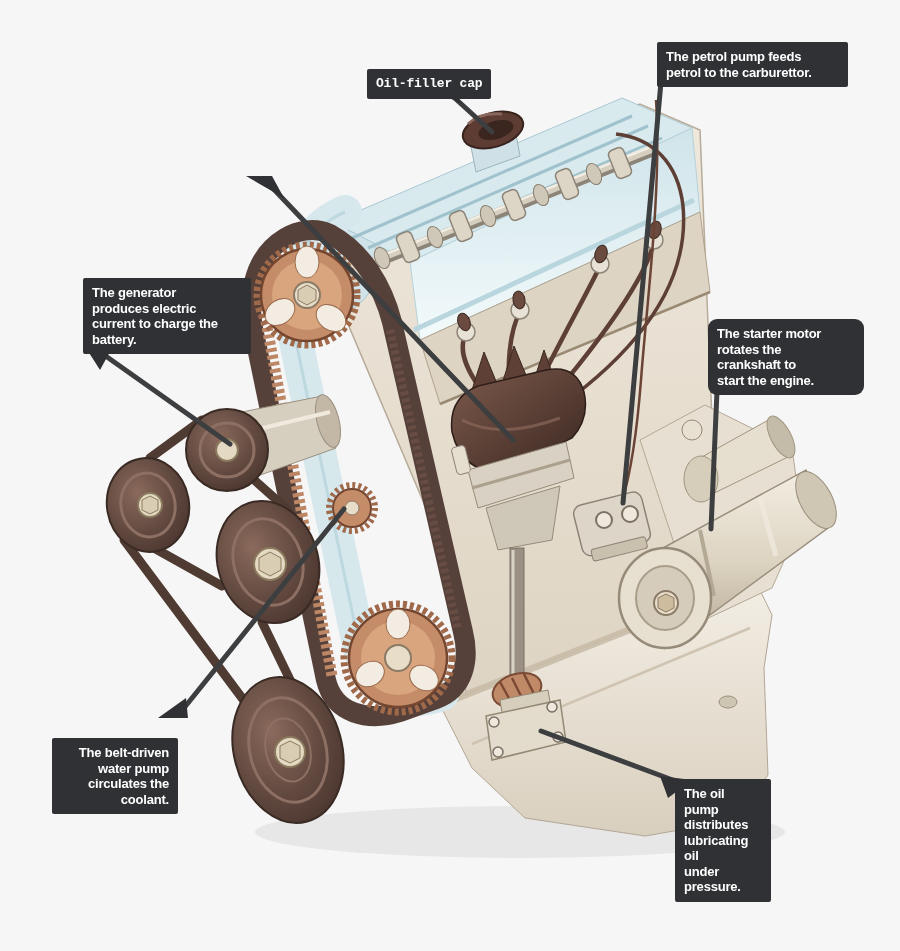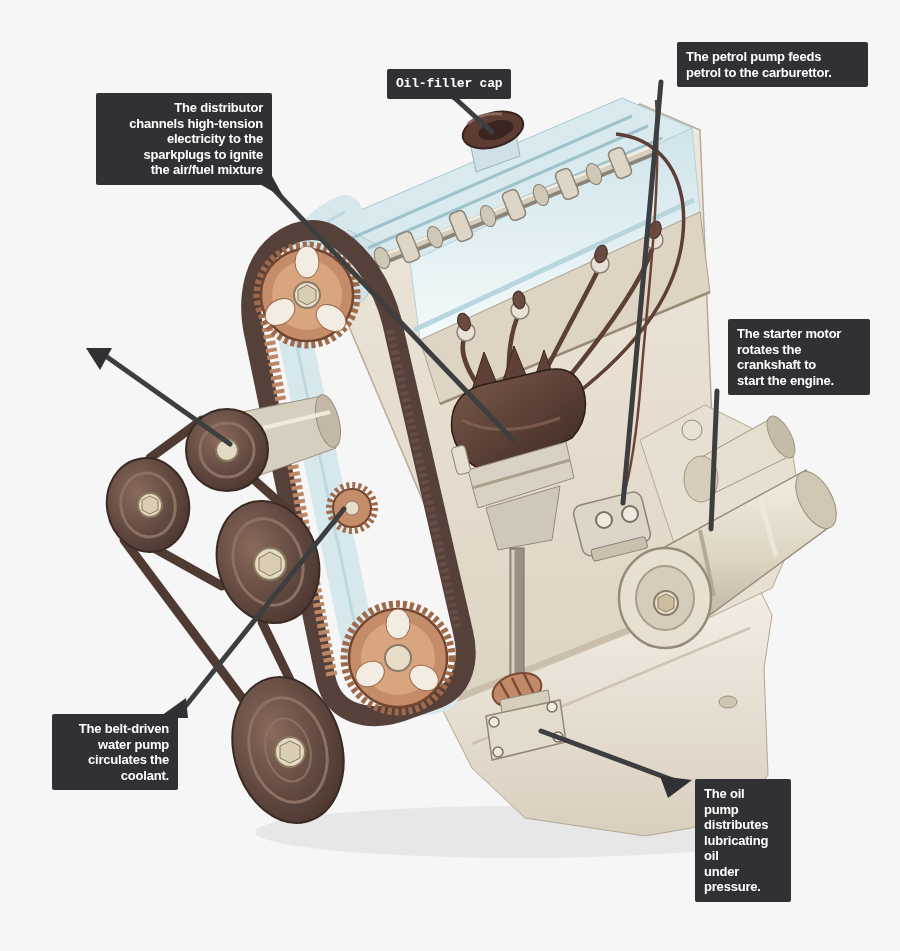--- a/index.html
+++ b/index.html
@@ -18,28 +18,28 @@
     font-size:13px;
     line-height:15.5px;
     letter-spacing:-0.2px;
     padding:7px 9px;
     border-radius:2px;
     white-space:pre-line;
     box-sizing:border-box;
     z-index:5;
   }
   .align-right{text-align:right;}
-  .align-left{text-align:left;margin-left:20px;}
+  .align-left{text-align:left;}
   
   #co-distributor{left:96px;top:93px;width:176px;}
   #co-oilcap{left:367px;top:69px;font-family:Liberation Mono, monospace;}
   #co-petrol{left:657px;top:42px;width:191px;}
   #co-generator{left:83px;top:278px;width:168px;}
-  #co-starter{left:708px;top:319px;width:142px;}
-  #co-waterpump{left:52px;top:714px;width:126px;}
+  #co-starter{left:708px;top:319px;width:156px;border-radius:9px;}
+  #co-waterpump{left:52px;top:738px;width:126px;}
   #co-oilpump{left:675px;top:779px;width:96px;}
 </style>
 </head>
 <body>
 
 <div id="stage">
 
 <svg width="900" height="951" viewBox="0 0 900 951">
   <defs>
     <linearGradient id="gCover" x1="0" y1="0" x2="0" y2="1">
@@ -306,28 +306,27 @@
 
   <g fill="#2f3134">
     <polygon points="246,176 272,176 284,198"></polygon>
     <polygon points="428,88 452,88 462,104"></polygon>
     <polygon points="86,348 112,348 100,370"></polygon>
     <polygon points="158,718 186,698 188,718"></polygon>
     <polygon points="668,798 660,776 692,780"></polygon>
   </g>
 </svg>
 
-<div class="callout align-right" id="co-distributor">The distributor
-channels high-tension
-electricity to the
-sparkplugs to ignite
-the air/fuel mixture</div>
 <div class="callout align-left" id="co-oilcap">Oil-filler cap</div>
 <div class="callout align-left" id="co-petrol">The petrol pump feeds
 petrol to the carburettor.</div>
+<div class="callout align-left" id="co-generator">The generator
+produces electric
+current to charge the
+battery.</div>
 <div class="callout align-left" id="co-starter">The starter motor
 rotates the
 crankshaft to
 start the engine.</div>
 <div class="callout align-right" id="co-waterpump">The belt-driven
 water pump
 circulates the
 coolant.</div>
 <div class="callout align-left" id="co-oilpump">The oil pump
 distributes

